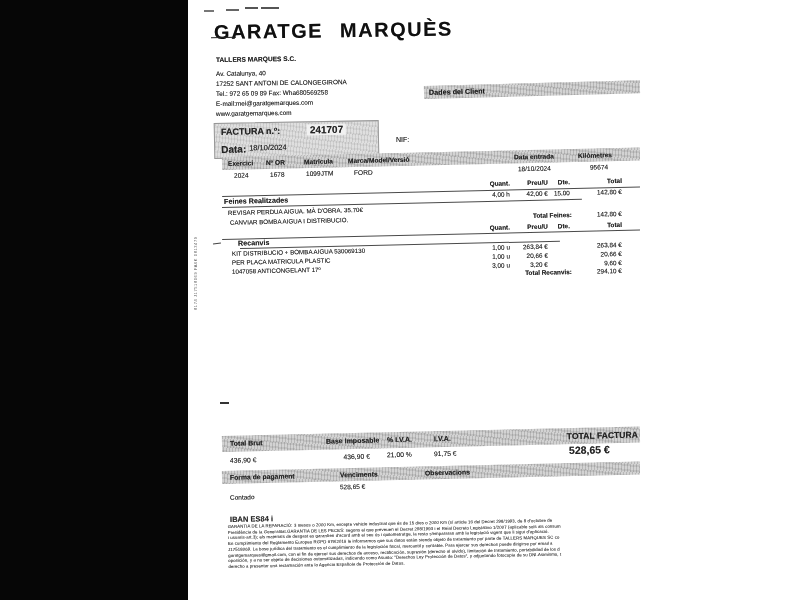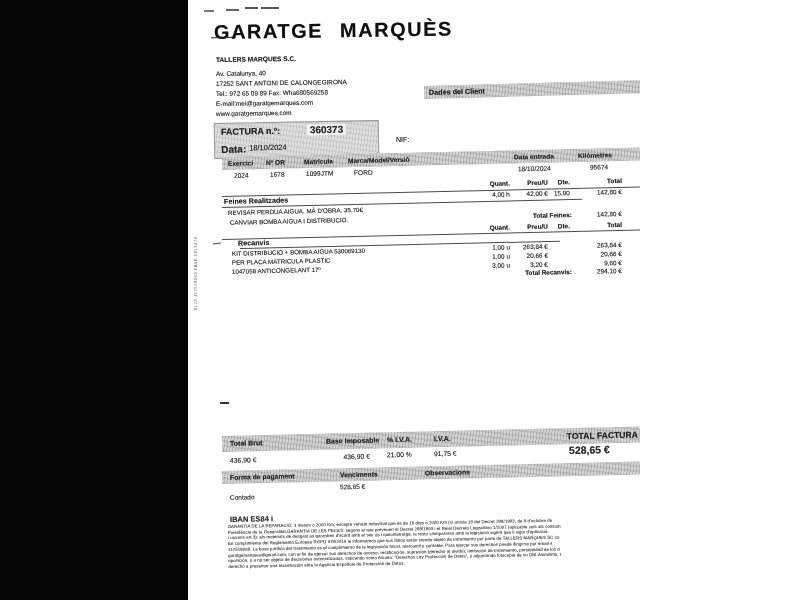--- a/index.html
+++ b/index.html
@@ -61,21 +61,21 @@
 <div class="abs t8" style="left:216px;top:90px;font-size:6.4px;">Tel.: 972 65 09 89   Fax: Wha680569258</div>
 <div class="abs t8" style="left:216px;top:100px;font-size:6.4px;">E-mail:mei@garatgemarques.com</div>
 <div class="abs t8" style="left:216px;top:110px;font-size:6.4px;">www.garatgemarques.com</div>
 
 <div class="abs shade" style="left:424px;top:86px;width:216px;height:13px;line-height:13px;padding-left:5px;box-sizing:border-box;font-size:7.2px;transform:rotate(-1.5deg);transform-origin:0 50%;">
   <span class="b" style="color:#1c1c1c;">Dades del Client</span>
 </div>
 
 <div class="abs shade-light" style="left:214px;top:123px;width:163px;height:34px;border:1px solid #979797;transform:rotate(-1deg);transform-origin:0 50%;">
   <span class="c b" style="left:6px;top:3px;font-size:9px;">FACTURA n.º:</span>
-  <span class="c b" style="left:92px;top:2px;font-size:10px;background:#f1f1f1;padding:0 3px;">360373</span>
+  <span class="c b" style="left:92px;top:2px;font-size:10px;background:#f1f1f1;padding:0 3px;">241707</span>
   <span class="c b" style="left:6px;top:20px;font-size:10px;">Data:</span>
   <span class="c" style="left:34px;top:20px;font-size:7.5px;">18/10/2024</span>
 </div>
 
 <div class="abs" style="left:396px;top:136px;font-size:7px;">NIF:</div>
 
 <div class="row shade" style="left:222px;top:157px;width:418px;height:13px;font-size:6.6px;line-height:13px;">
   <span class="c b" style="left:6px;">Exercici</span>
   <span class="c b" style="left:44px;">Nº OR</span>
   <span class="c b" style="left:82px;">Matrícula</span>

